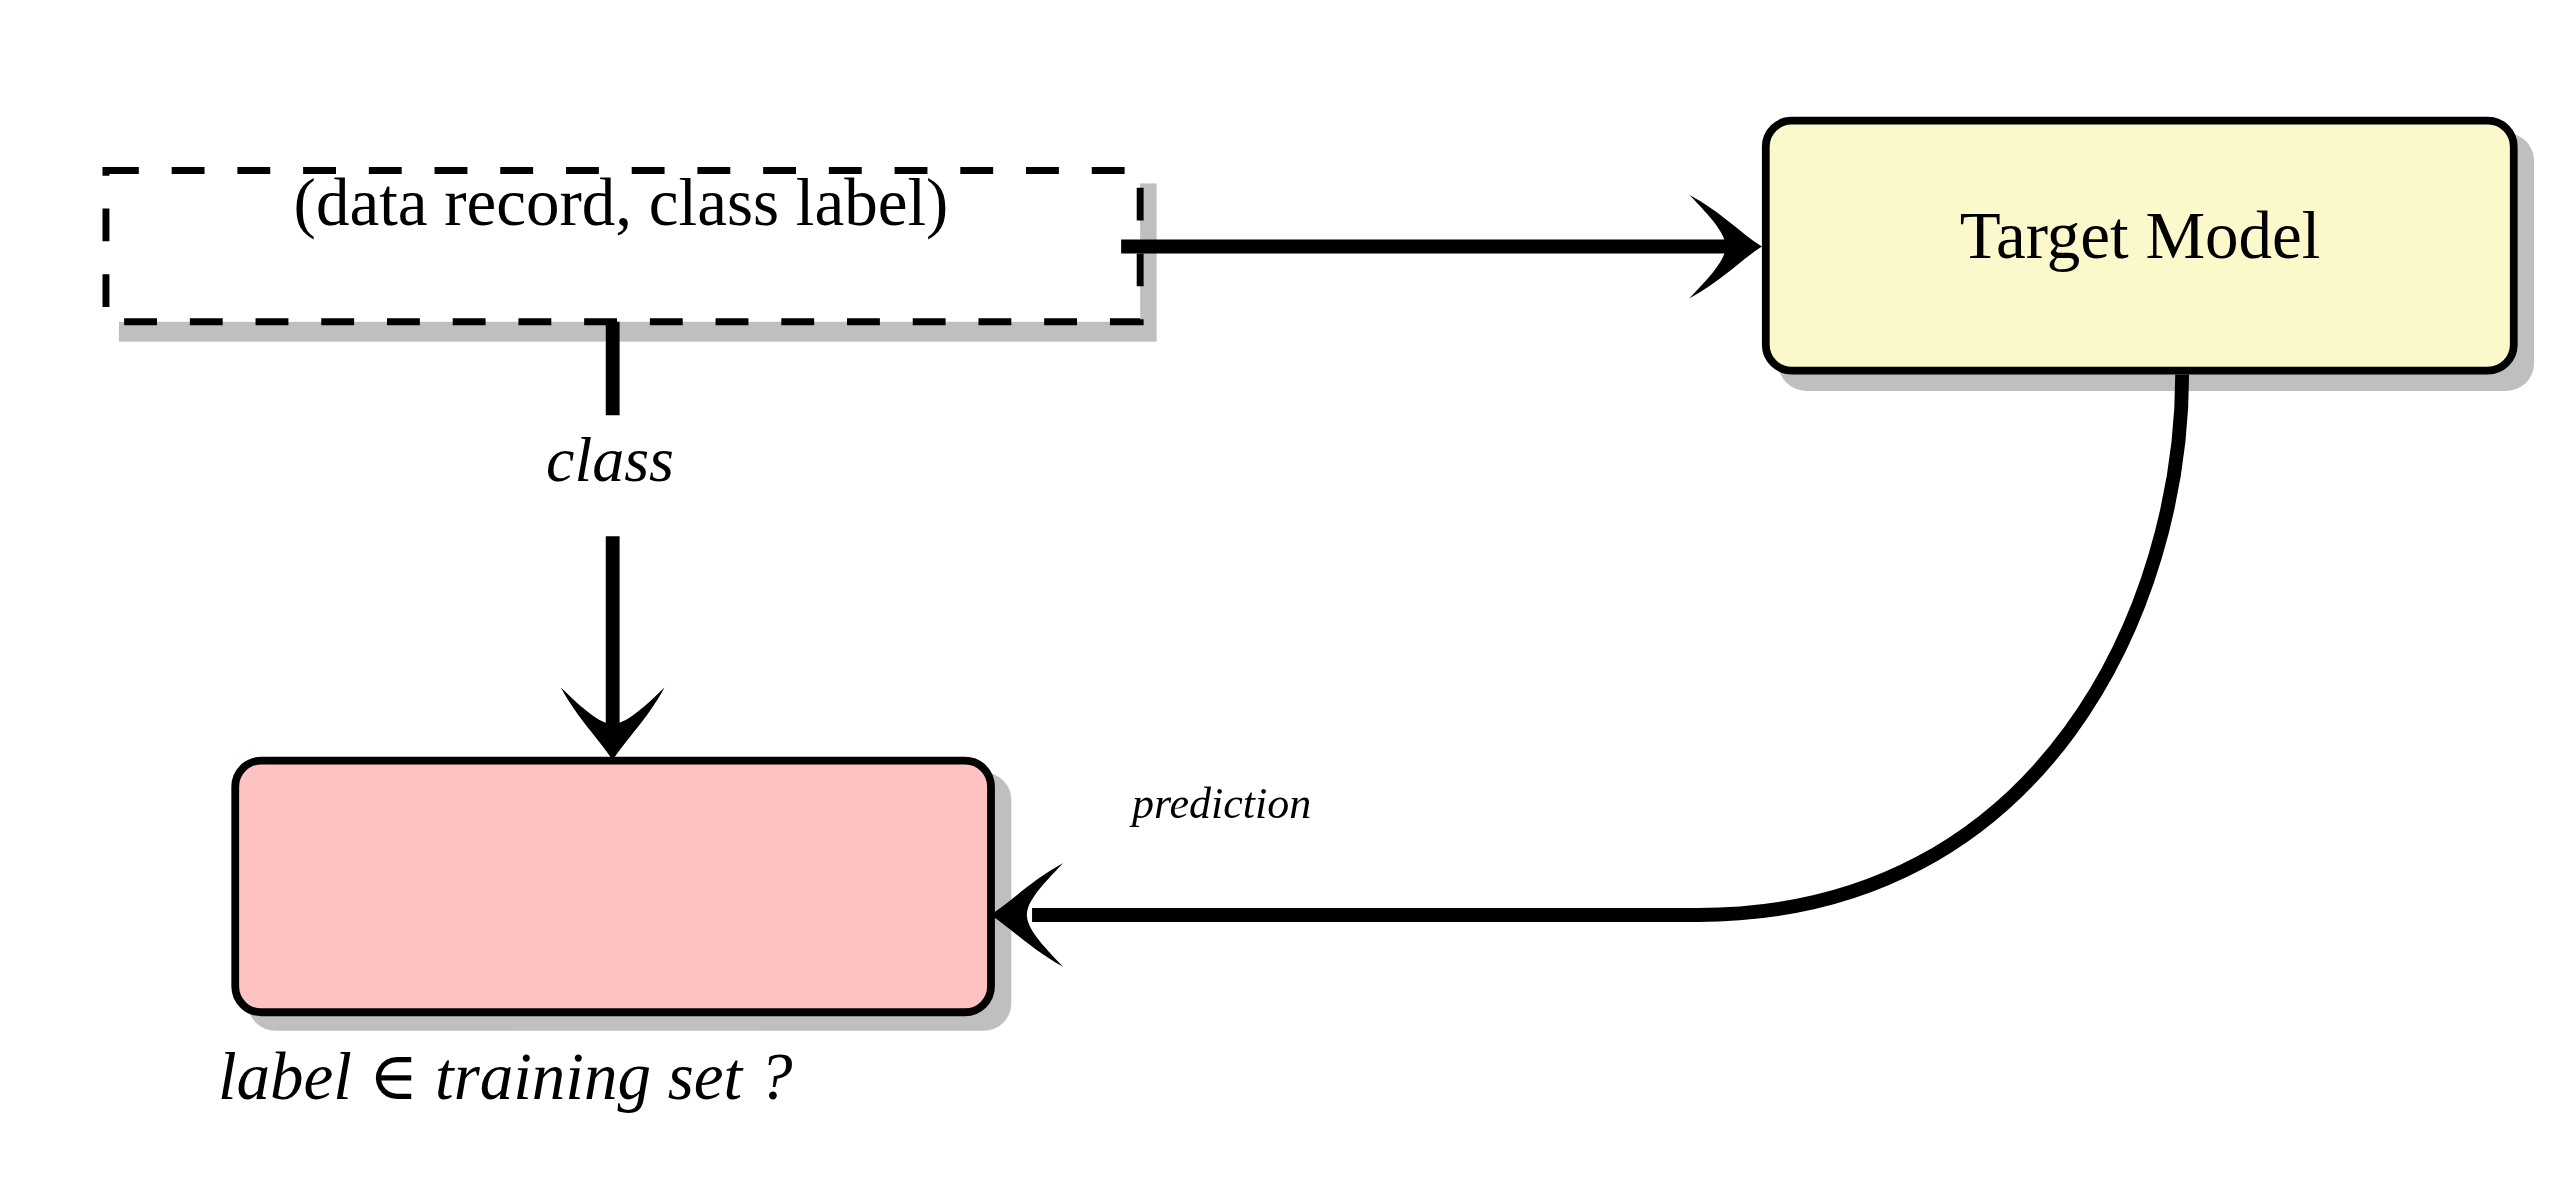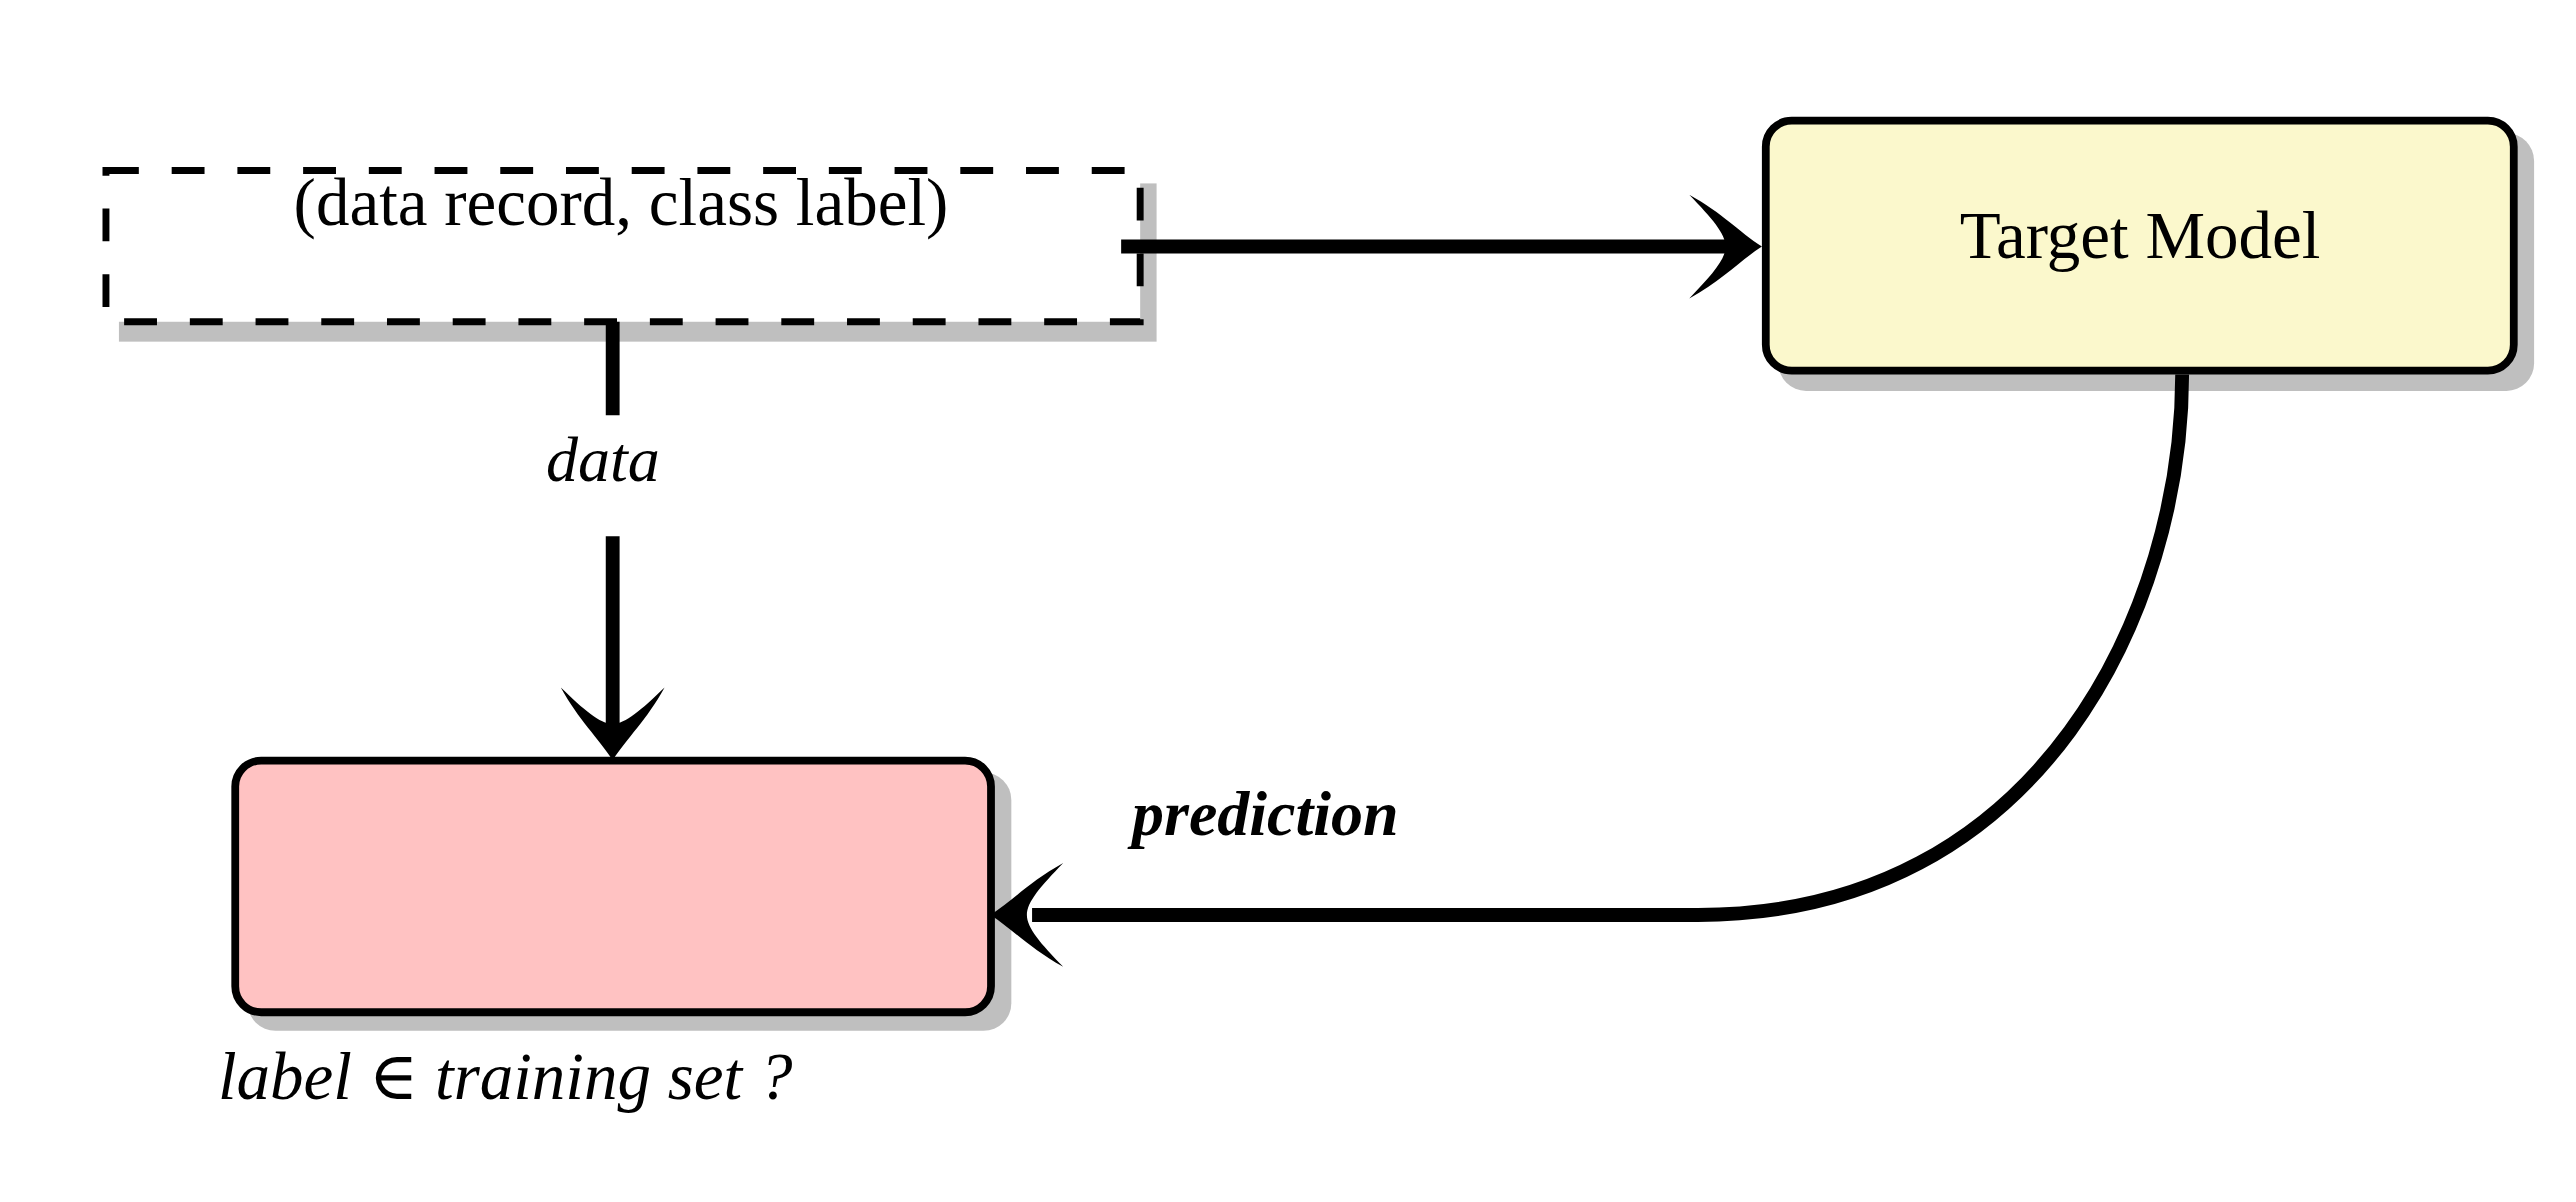--- a/index.html
+++ b/index.html
@@ -58,22 +58,21 @@
     left: 1126px; top: 138px;
     font-size: 64px;
   }
   #label-predict-edge .mono { font-size: 61px; letter-spacing: -0.9px; }
   #label-label-edge {
     left: 517px; top: 428px;
     font-size: 64px;
   }
   #label-prediction-edge {
     left: 1103px; top: 782px;
-    font-size: 64px;
-    font-weight: bold;
+    font-size: 44px;
   }
   #label-question-text {
     left: 189px; top: 1043px;
     font-size: 67px;
   }
 </style>
 </head>
 <body>
 
 <div id="canvas">
@@ -112,20 +111,20 @@
     </g>
 
   </svg>
 
   <div class="lbl serif" id="label-dashed-box-text">(data record, class label)</div>
 
   <div class="lbl serif" id="label-target-model-text">Target Model</div>
 
 
 
-  <div class="lbl serif-it" id="label-label-edge">data</div>
+  <div class="lbl serif-it" id="label-label-edge">class</div>
 
   <div class="lbl serif-it" id="label-prediction-edge">prediction</div>
 
   <div class="lbl serif-it" id="label-question-text">label ∈ training set ?</div>
 
 </div>
 
 
 </body></html>

